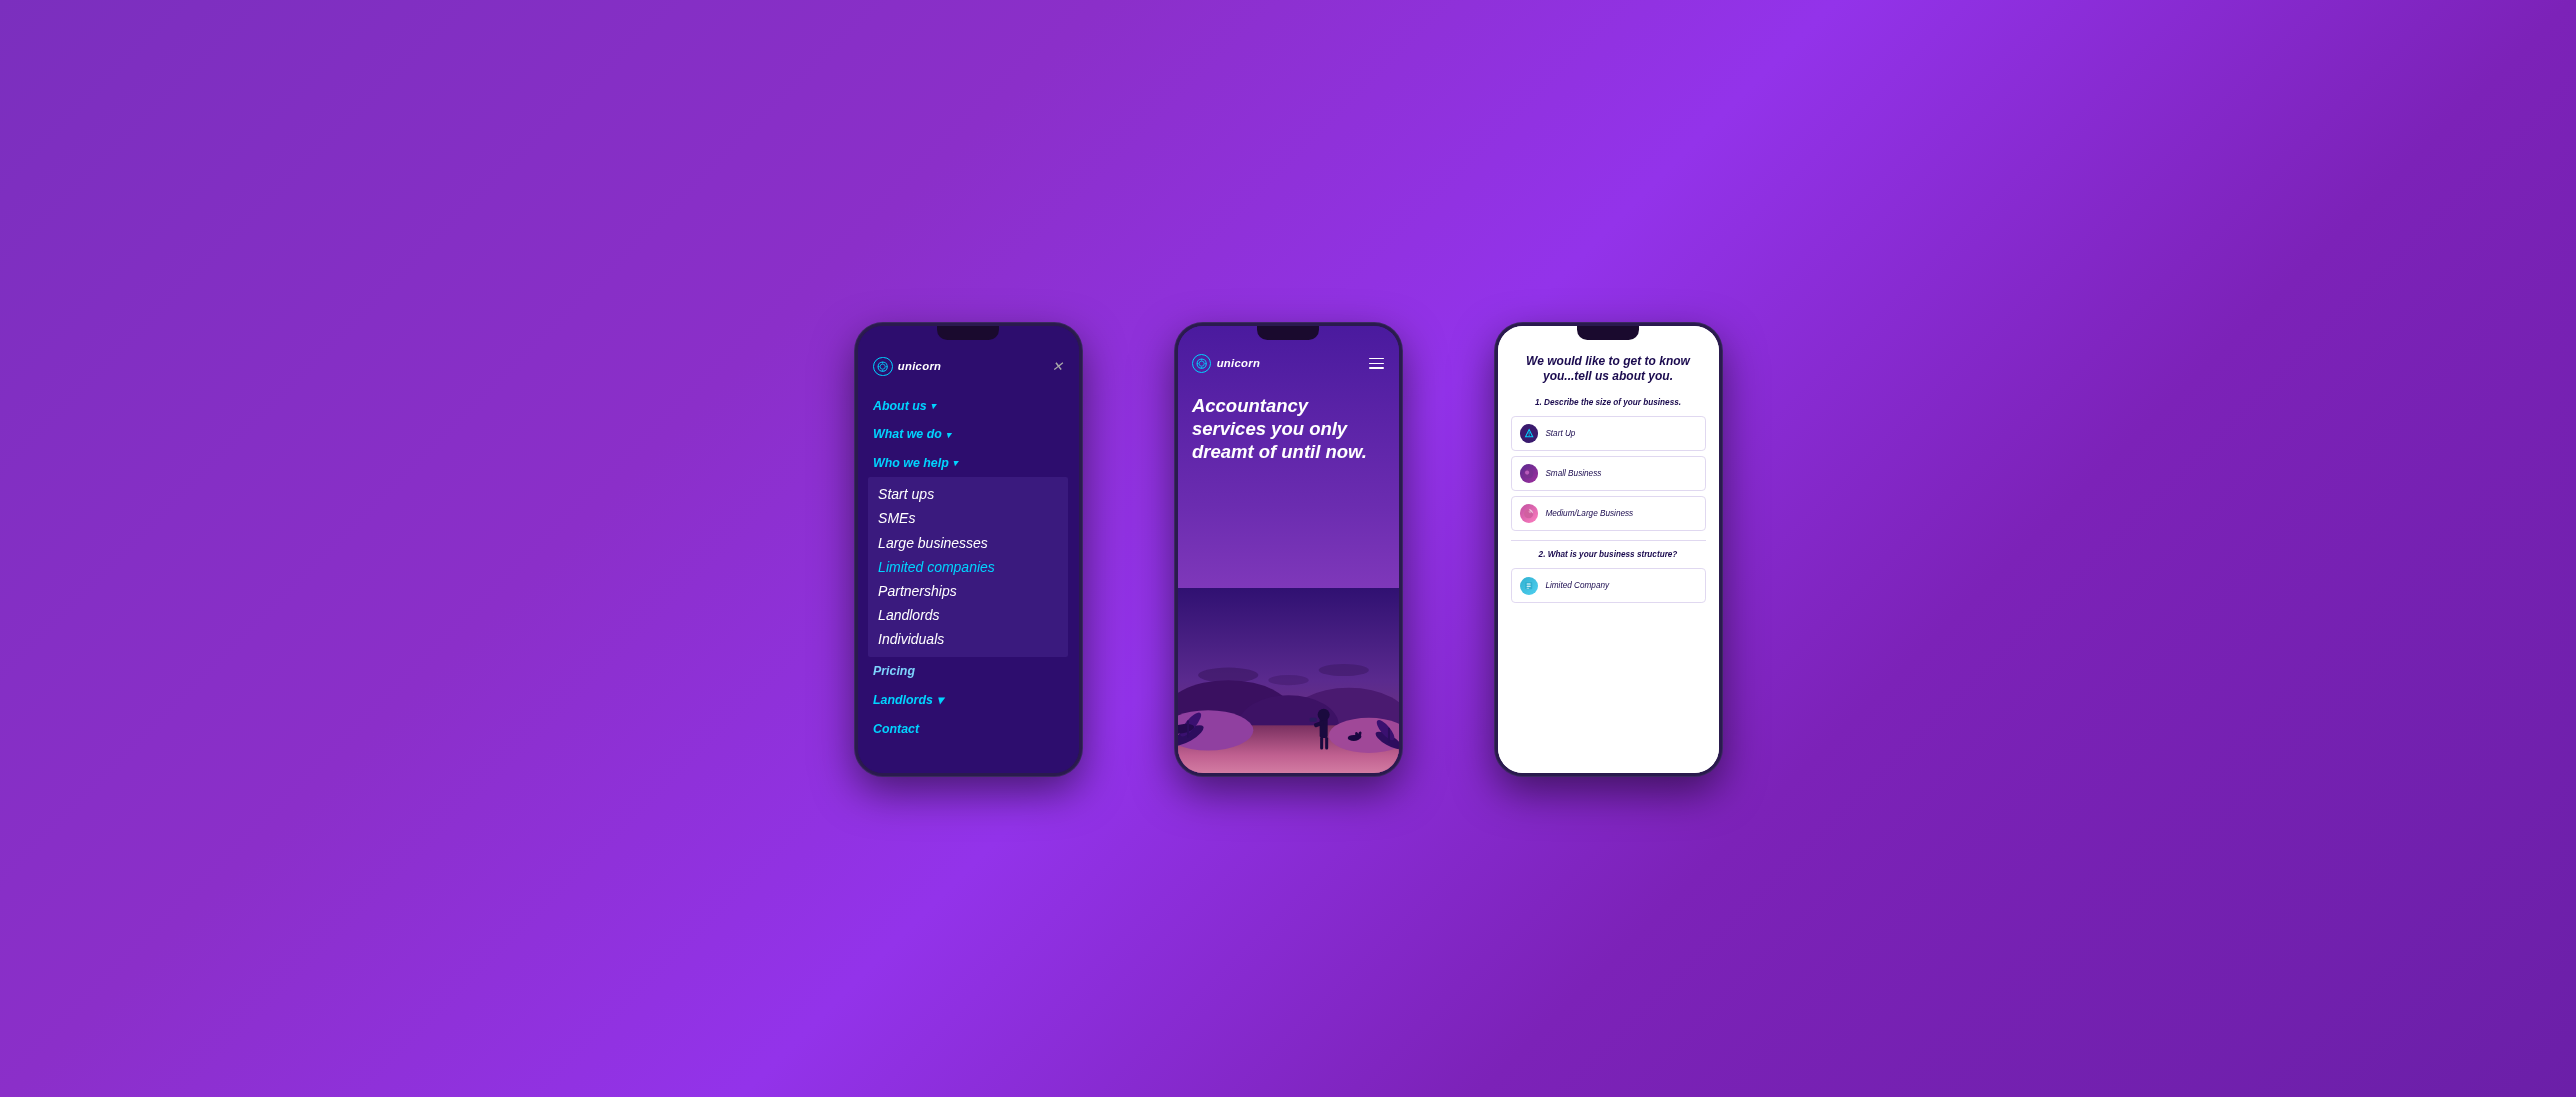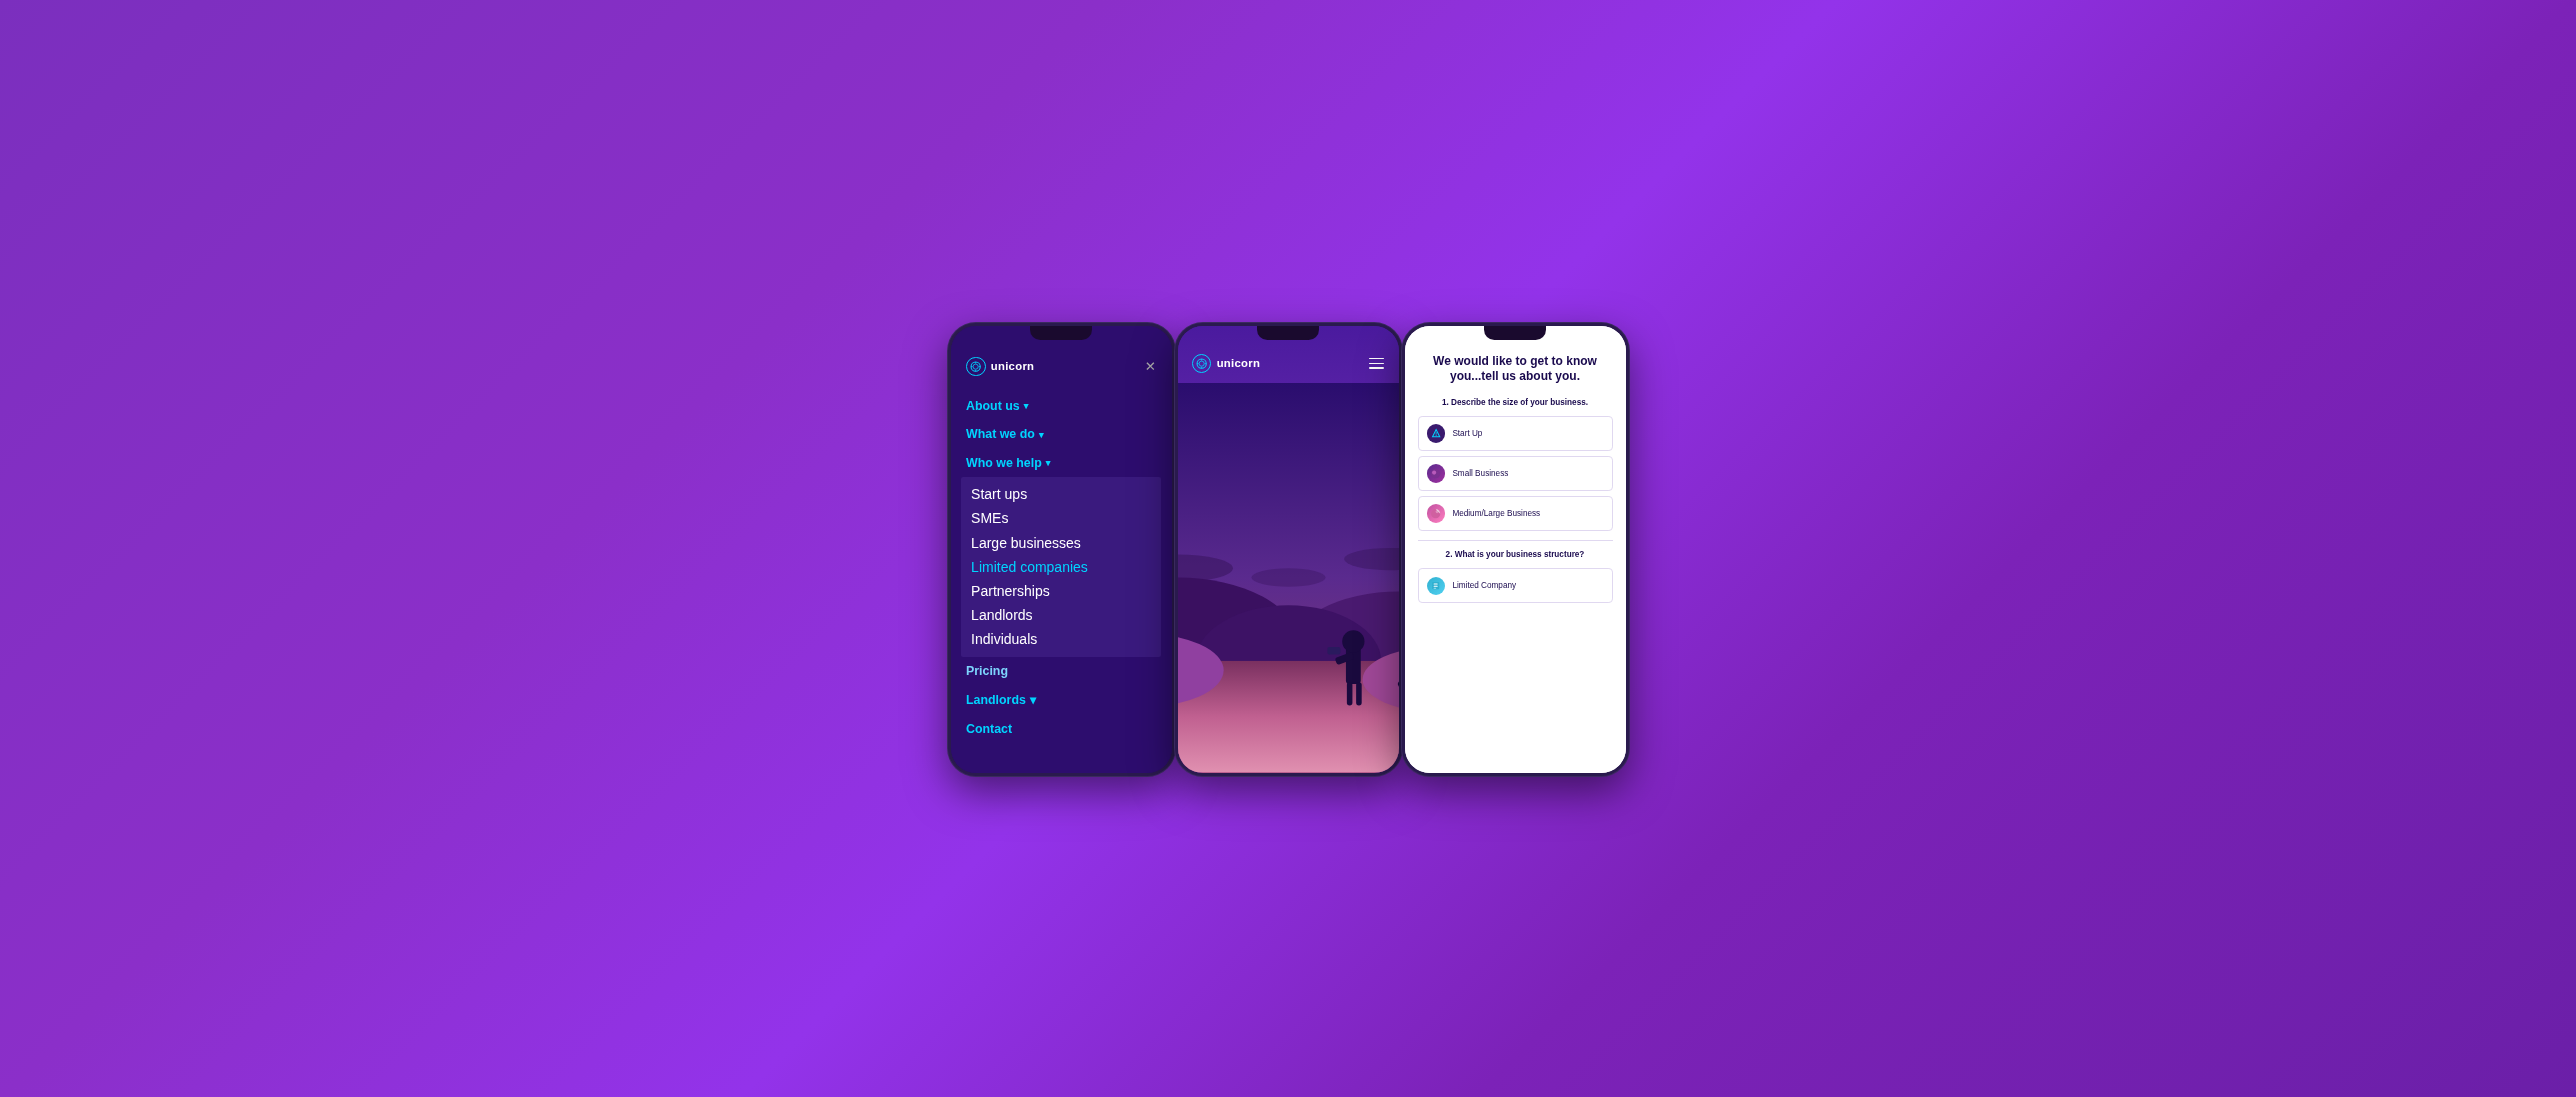--- a/index.html
+++ b/index.html
@@ -12,20 +12,22 @@
       align-items: center;
       justify-content: center;
       font-family: 'Segoe UI', Arial, sans-serif;
       overflow: hidden;
     }
 
     .phones-container {
       display: flex;
       align-items: center;
       justify-content: center;
+      gap: 93px;
+      font-style: italic;
     }
 
     
     .phone {
       width: 227px;
       height: 453px;
       background: #1a0a2e;
       border-radius: 28px;
       border: 3.1px solid #2a1a4e;
       box-shadow: 0 0 0 1px #3a2a5e, 0 15.5px 41px rgba(0,0,0,0.5);
@@ -397,20 +399,23 @@
           </div>
           <span class="logo-text">unicorn</span>
         </div>
         <div class="hamburger-icon">
           <span></span>
           <span></span>
           <span></span>
         </div>
       </div>
 
+      <div class="phone-2-hero">
+        <div class="hero-text">Accountancy services you only dreamt of until now.</div>
+      </div>
 
       <div class="phone-2-illustration">
         <svg width="100%" height="100%" viewBox="0 0 440 420" preserveAspectRatio="xMidYMid slice">
 
           <defs>
             <linearGradient id="skyGrad" x1="0" y1="0" x2="0" y2="1">
               <stop offset="0%" stop-color="#2a0d6e"></stop>
               <stop offset="50%" stop-color="#5a2a8e"></stop>
               <stop offset="100%" stop-color="#8a4070"></stop>
             </linearGradient>

